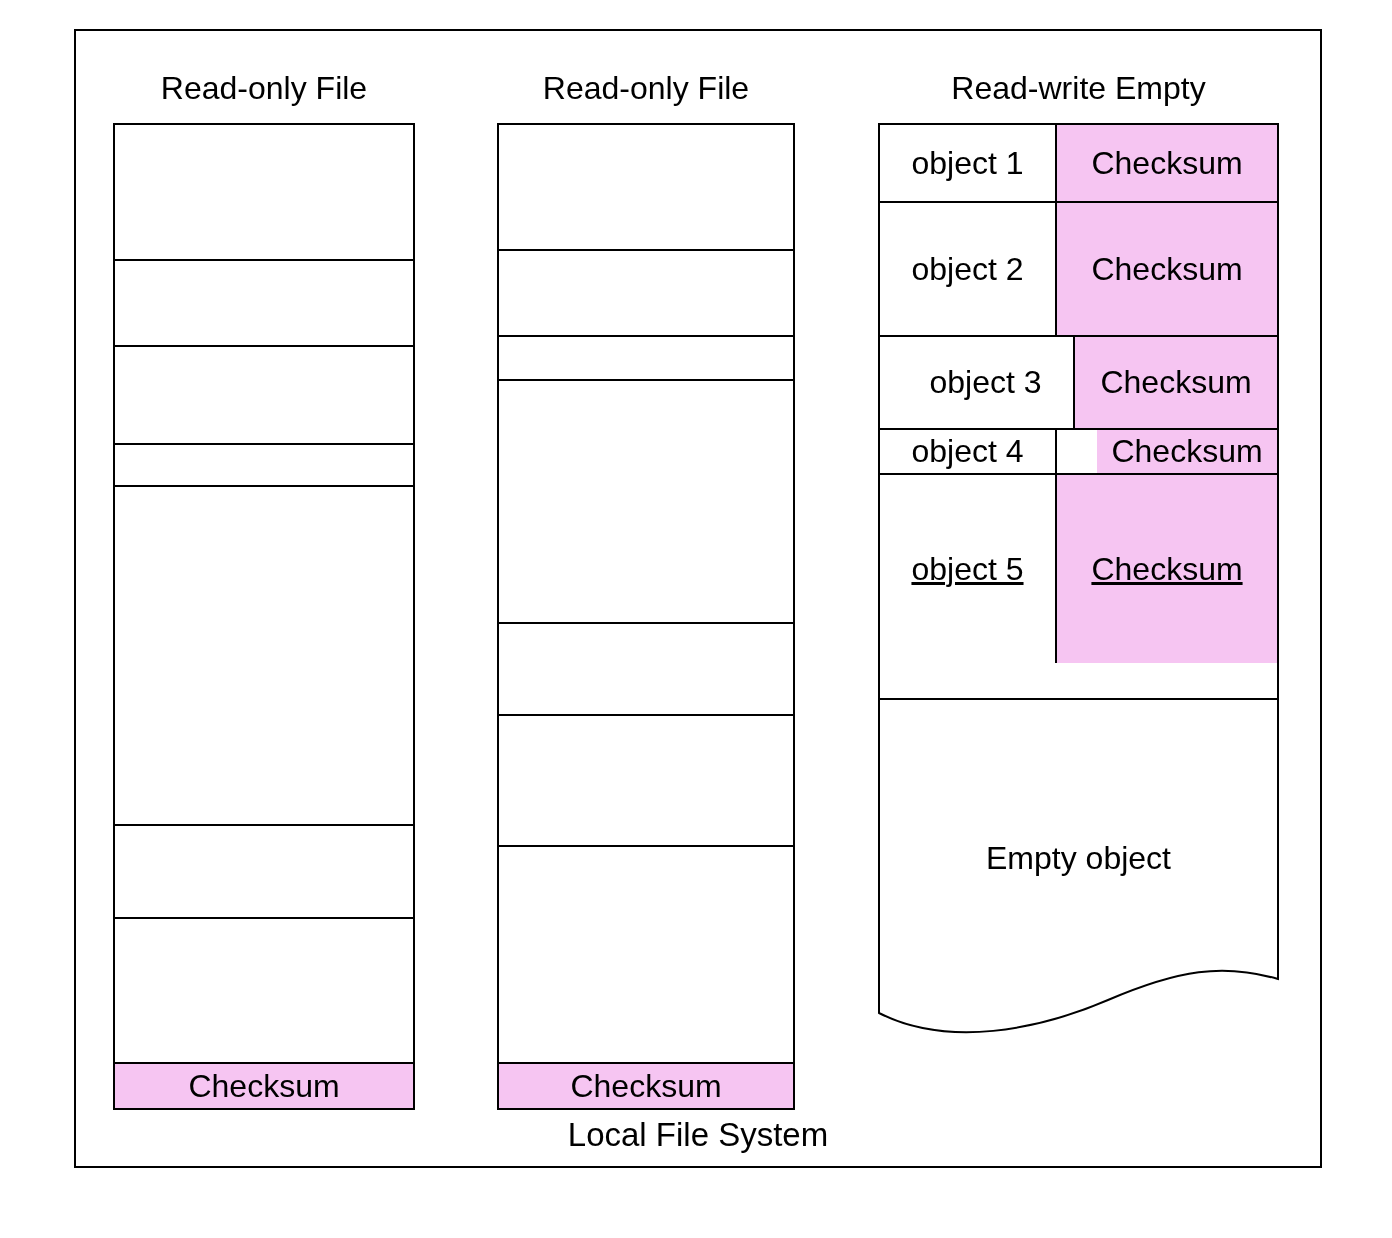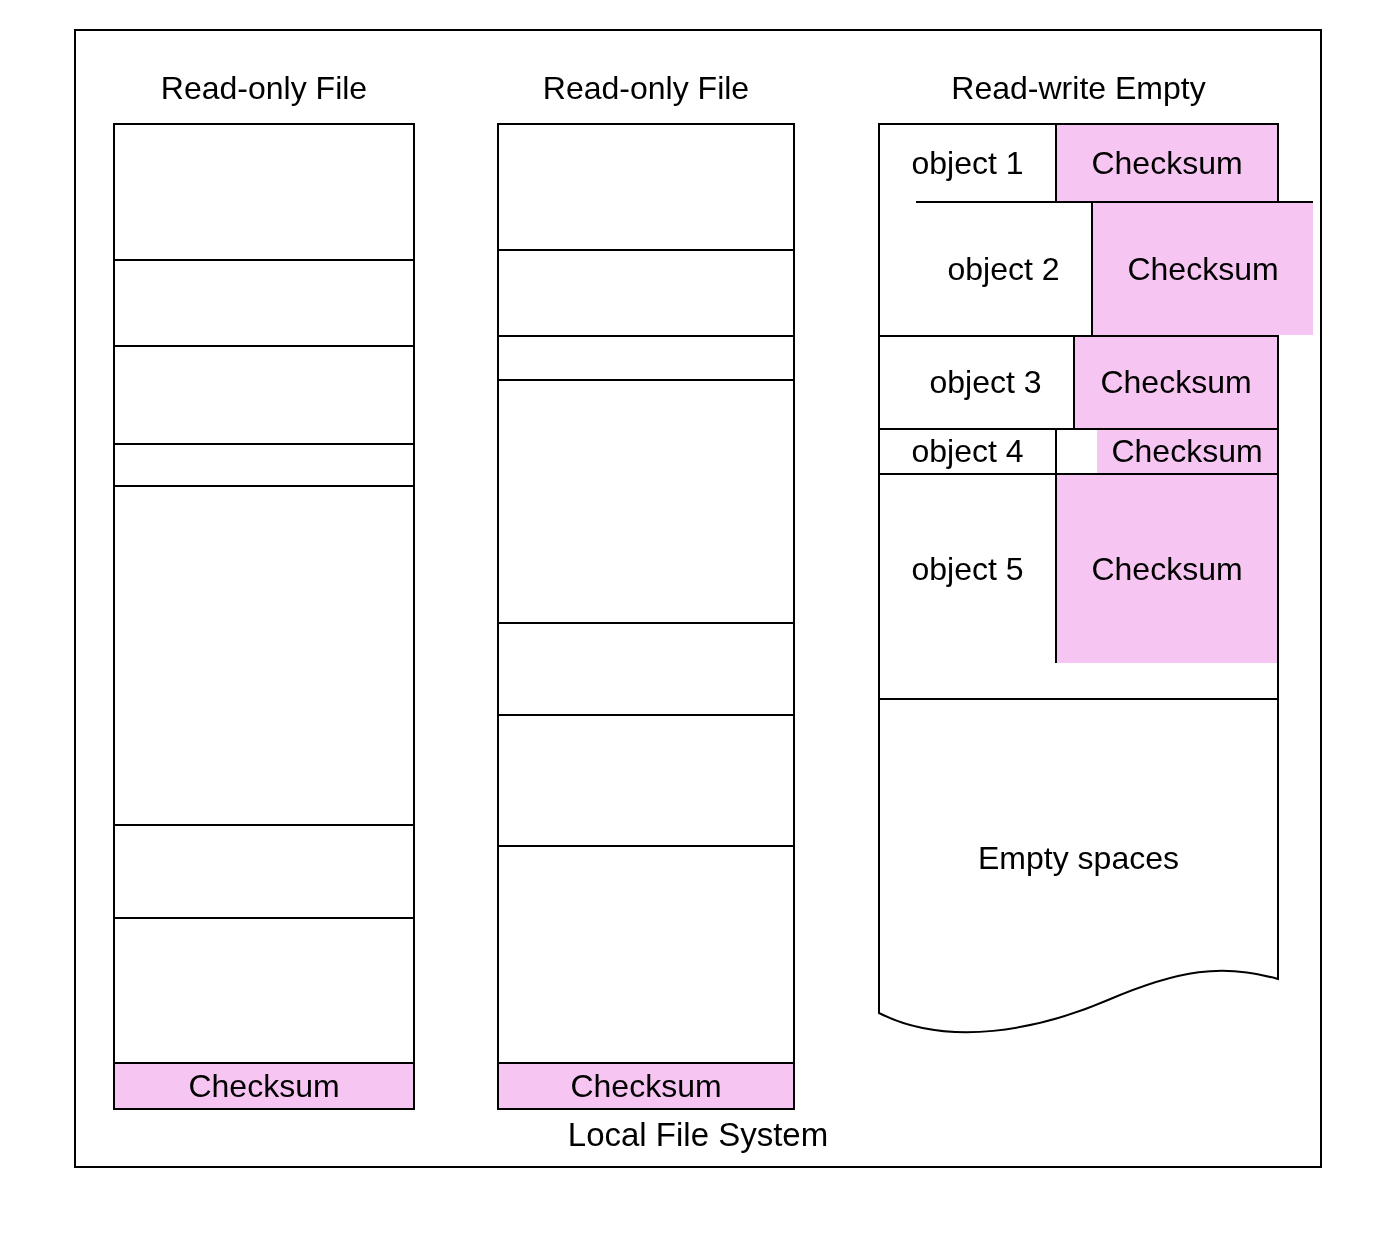--- a/index.html
+++ b/index.html
@@ -127,38 +127,38 @@
     <div class="segment" style="height:131px;"></div>
     <div class="segment" style="height:217px;"></div>
     <div class="checksum-band" style="height:46px;">Checksum</div>
   </div>
 
   <div class="rw-table" style="left:878px; top:123px; width:401px; height:577px;">
     <div class="rw-row" style="height:76px;">
       <div class="obj-cell">object 1</div>
       <div class="sum-cell">Checksum</div>
     </div>
-    <div class="rw-row" style="height:134px;margin-left:36px;">
+    <div class="rw-row" style="height:134px;">
       <div class="obj-cell">object 2</div>
       <div class="sum-cell">Checksum</div>
     </div>
     <div class="rw-row" style="height:93px;padding-left:18px;">
       <div class="obj-cell">object 3</div>
       <div class="sum-cell">Checksum</div>
     </div>
     <div class="rw-row" style="height:45px;gap:40px;">
       <div class="obj-cell">object 4</div>
       <div class="sum-cell">Checksum</div>
     </div>
-    <div class="rw-row" style="height:190px;">
+    <div class="rw-row" style="height:190px;text-decoration:underline;">
       <div class="obj-cell">object 5</div>
       <div class="sum-cell">Checksum</div>
     </div>
   </div>
 
   <svg class="empty-svg" width="401" height="350" viewBox="0 0 401 350" aria-hidden="true">
     <path d="M1,0 L1,313 C70,348 160,330 230,300 C300,270 345,263 400,279 L400,0" fill="none" stroke="#000000" stroke-width="2"></path>
   </svg>
-  <div class="empty-label">Empty spaces</div>
+  <div class="empty-label">Empty object</div>
 
   <div class="caption">Local File System</div>
 
 </div>
 
 </body></html>

